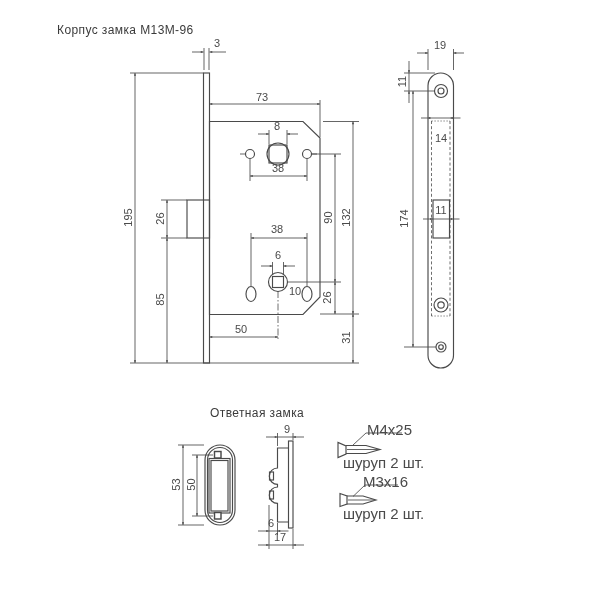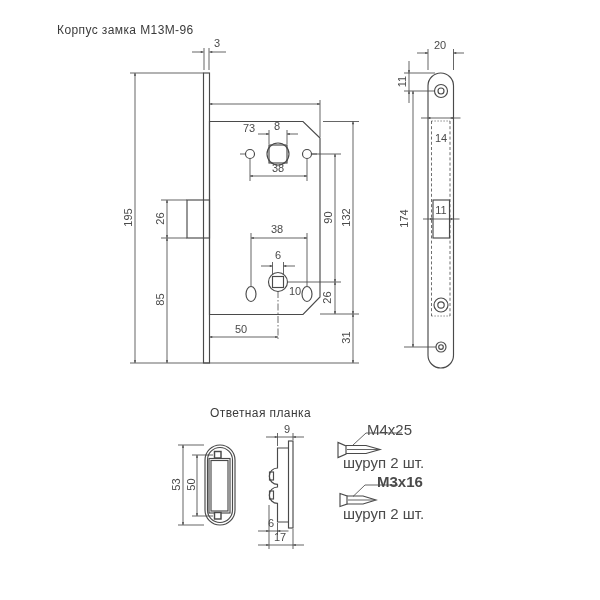--- a/index.html
+++ b/index.html
@@ -172,48 +172,48 @@
       <line class="dm" x1="347" y1="449.5" x2="379" y2="449.5"></line>
       <path class="dm" d="M402,433 L366,433 L353,445"></path>
       <path class="o" d="M340,493.5 L340,506.5 L347,504 L347,496 Z"></path>
       <path class="o" d="M347,496 L363,496 L376,500 L363,504 L347,504"></path>
       <line class="dm" x1="348" y1="500" x2="375" y2="500"></line>
       <path class="dm" d="M398,485 L365,485 L353,496.5"></path>
     </g>
   </svg>
 
   <span class="ttl" style="left:57px;top:23px;">Корпус замка М13М-96</span>
-  <span class="ttl" style="left:210px;top:406px;">Ответная планка</span>
+  <span class="ttl" style="left:210px;top:406px;">Ответная замка</span>
 
   <span class="d" style="left:199px;top:37px;">3</span>
-  <span class="d" style="left:231px;top:91px;margin-top:31px;">73</span>
+  <span class="d" style="left:244px;top:91px;">73</span>
   <span class="d" style="left:259px;top:120px;">8</span>
   <span class="d" style="left:260px;top:162px;">38</span>
   <span class="d" style="left:259px;top:223px;">38</span>
   <span class="d" style="left:260px;top:249px;">6</span>
   <span class="d" style="left:277px;top:285px;text-align:center;">10</span>
   <span class="d" style="left:223px;top:323px;">50</span>
   <span class="d dv" style="left:110px;top:211px;">195</span>
   <span class="d dv" style="left:142px;top:212px;">26</span>
   <span class="d dv" style="left:142px;top:293px;">85</span>
   <span class="d dv" style="left:310px;top:211px;">90</span>
   <span class="d dv" style="left:328px;top:211px;">132</span>
   <span class="d dv" style="left:309px;top:291px;">26</span>
   <span class="d dv" style="left:328px;top:331px;">31</span>
 
-  <span class="d" style="left:422px;top:39px;">20</span>
+  <span class="d" style="left:422px;top:39px;">19</span>
   <span class="d dv" style="left:384px;top:75px;">11</span>
   <span class="d" style="left:423px;top:104px;margin-top:28px;">14</span>
   <span class="d" style="left:423px;top:204px;">11</span>
   <span class="d dv" style="left:386px;top:212px;">174</span>
 
   <span class="d dv" style="left:158px;top:478px;">53</span>
   <span class="d dv" style="left:173px;top:478px;">50</span>
   <span class="d" style="left:269px;top:423px;">9</span>
   <span class="d" style="left:253px;top:517px;">6</span>
   <span class="d" style="left:262px;top:531px;">17</span>
 
   <span class="sl" style="left:367px;top:421px;">М4х25</span>
   <span class="sl" style="left:343px;top:454px;">шуруп 2 шт.</span>
-  <span class="sl" style="left:377px;top:473px;font-weight:bold;">М3х16</span>
+  <span class="sl" style="left:363px;top:473px;">М3х16</span>
   <span class="sl" style="left:343px;top:505px;">шуруп 2 шт.</span>
 
 </div>
 
 </body></html>

